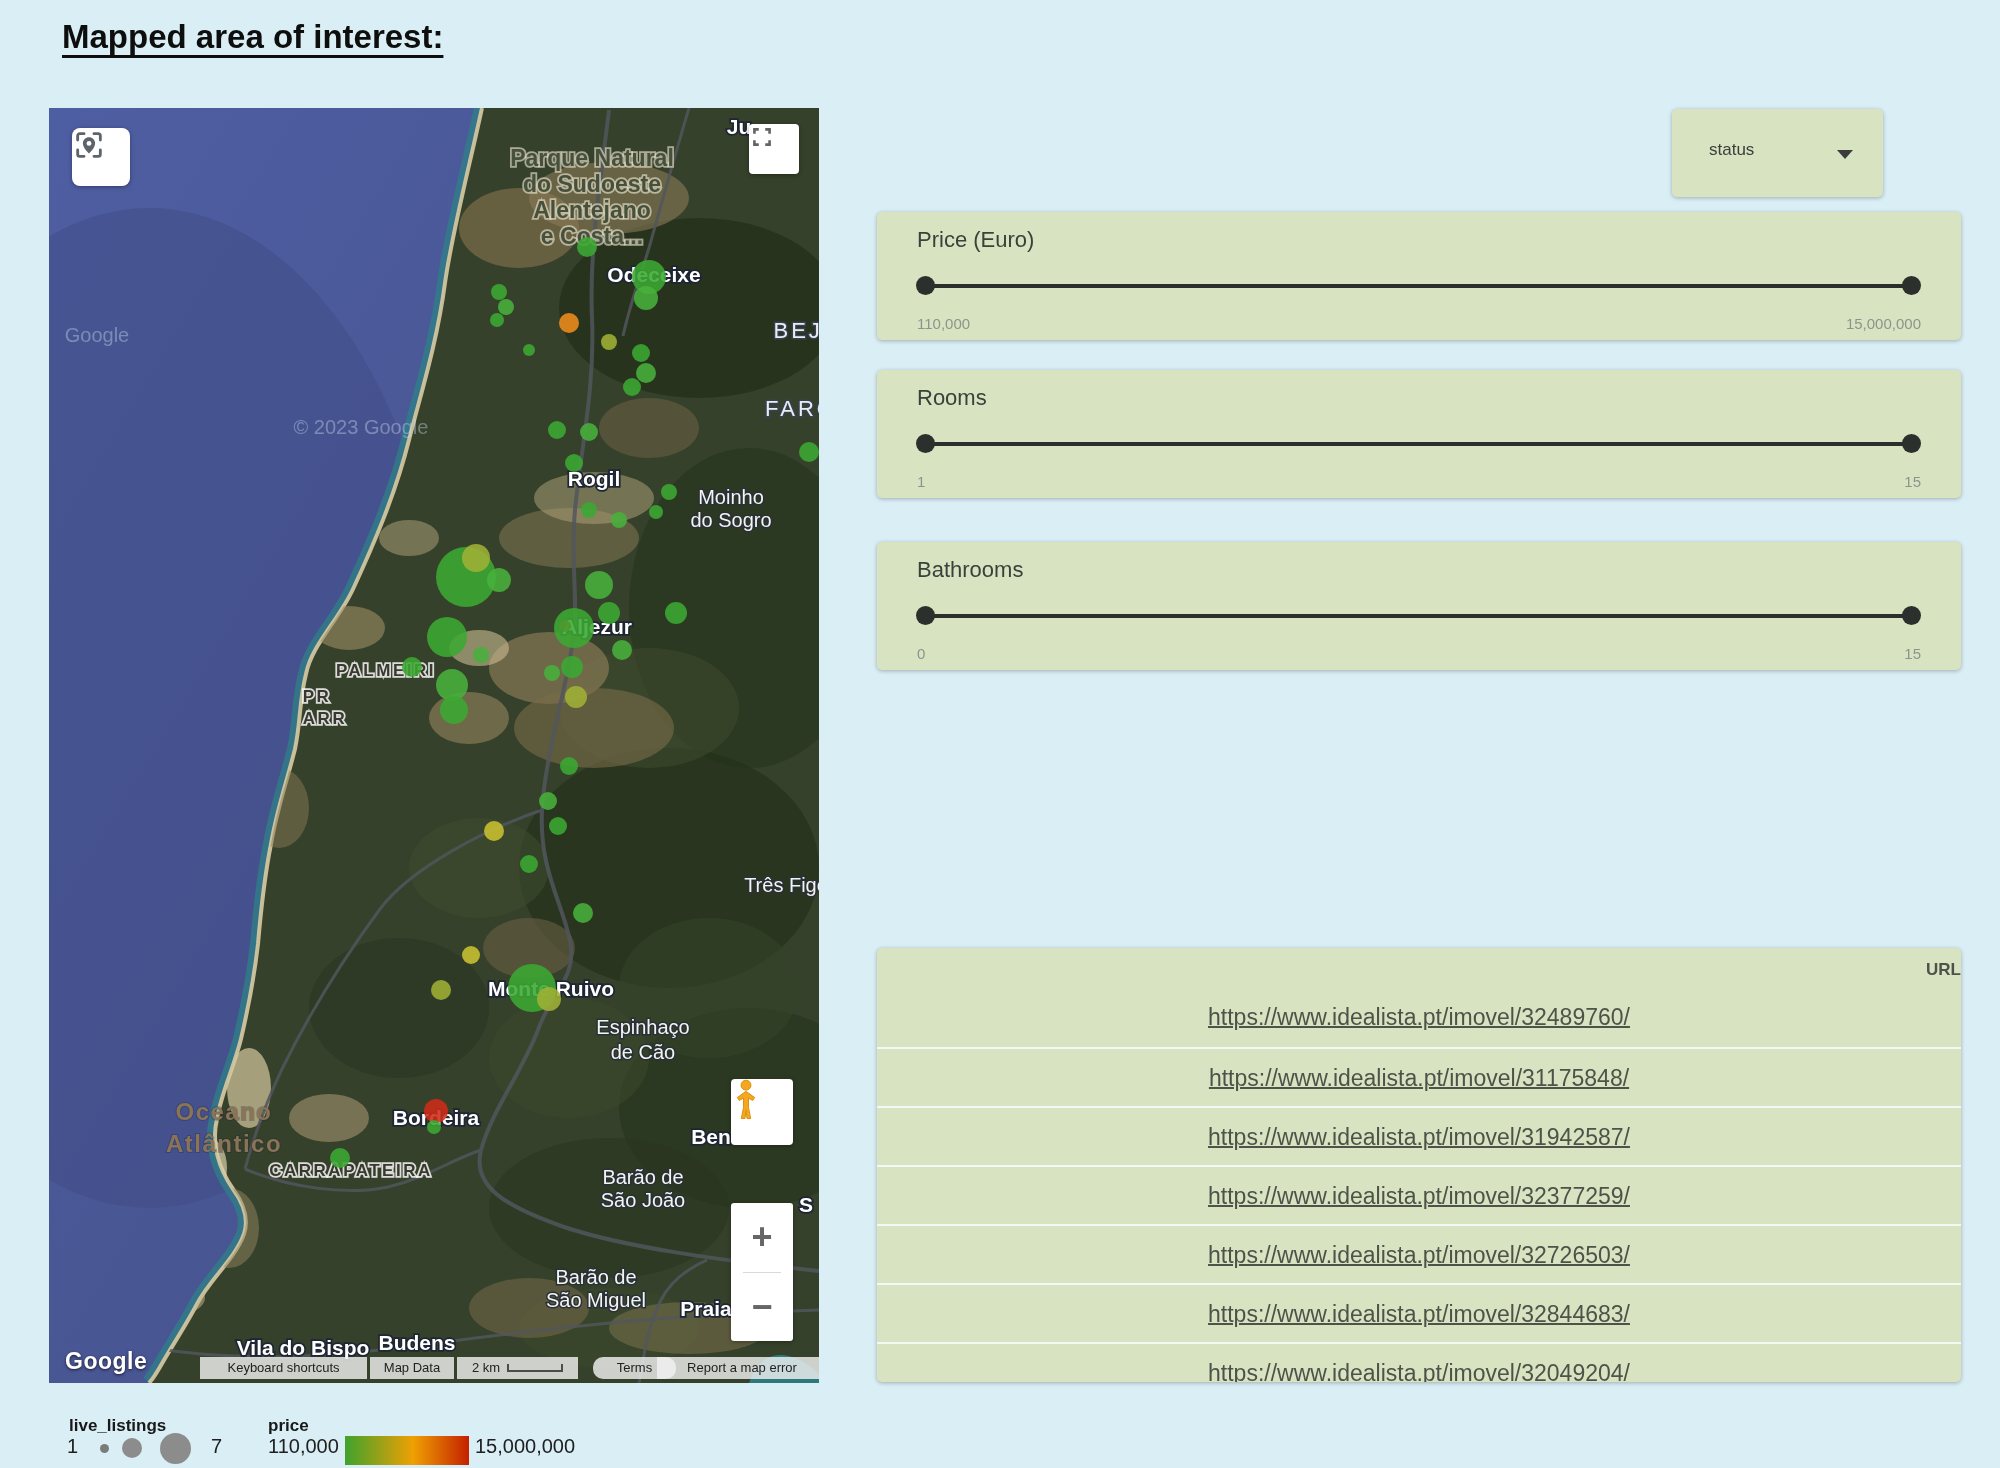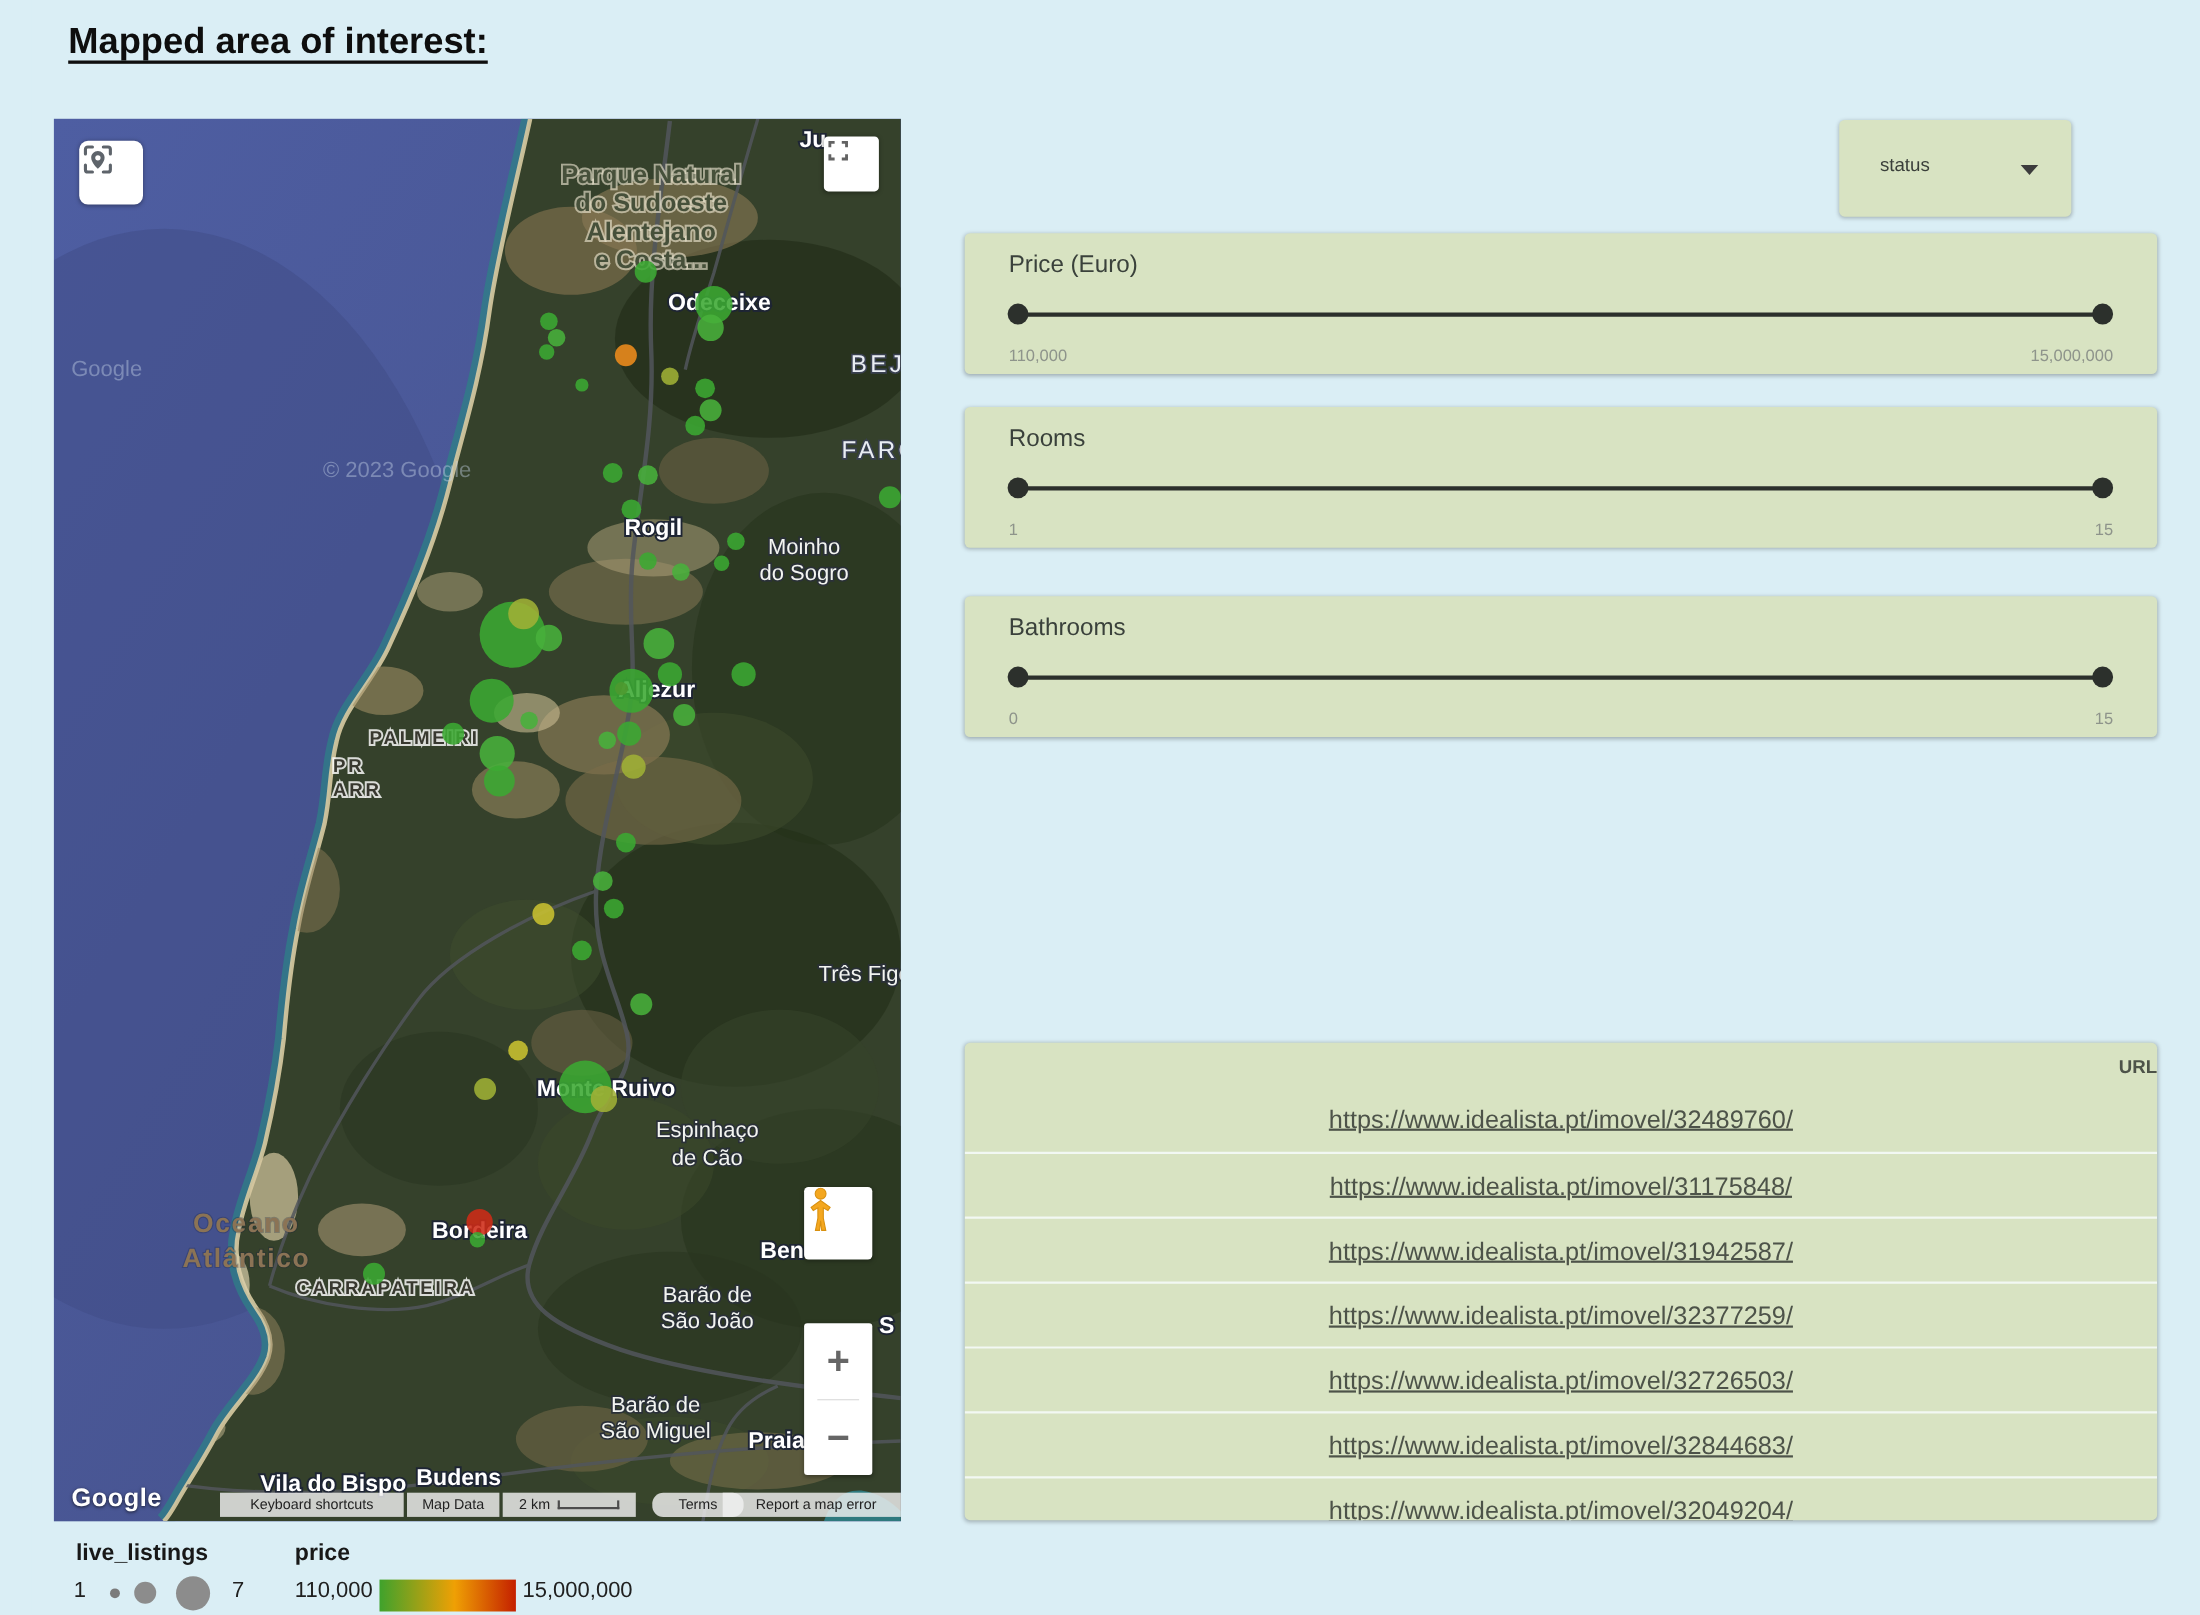--- a/index.html
+++ b/index.html
@@ -55,21 +55,21 @@
   .slider-card .maxv{position:absolute;right:40px;top:103px;font-size:15px;color:#8e948b;}
 
   .urltable{left:848px;top:948px;width:1084px;height:434px;overflow:hidden;}
   .urltable .thead{height:40px;line-height:44px;text-align:right;font-size:17px;font-weight:bold;color:#4d5349;}
   .urltable .trow{height:59px;line-height:59px;text-align:center;border-top:2px solid rgba(247,251,252,.85);}
   .urltable .trow:first-of-type{border-top:none;}
   .urltable a{font-size:23px;color:#4d5349;text-decoration:underline;text-decoration-thickness:2px;cursor:pointer;}
 
   
   .legend{position:absolute;left:0;top:1392px;width:700px;height:76px;color:#181818;}
-  .lg-title{position:absolute;font-size:21px;font-weight:bold;top:8px;}
+  .lg-title{position:absolute;font-size:17px;font-weight:bold;top:24px;}
   .lt-size{left:40px;} .lt-color{left:239px;}
   .lg-num{position:absolute;top:43px;font-size:20px;color:#202020;}
   .n1{left:38px;} .n7{left:182px;} .nmin{left:239px;} .nmax{left:446px;}
   .lg-dot{position:absolute;border-radius:50%;background:#8c8c8c;}
   .d1{left:71px;top:52px;width:9px;height:9px;background:#7b7b7b;}
   .d2{left:93px;top:46px;width:20px;height:20px;}
   .d3{left:131px;top:41px;width:31px;height:31px;}
   .grad{position:absolute;left:316px;top:44px;width:124px;height:29px;}
 </style>
 </head>

